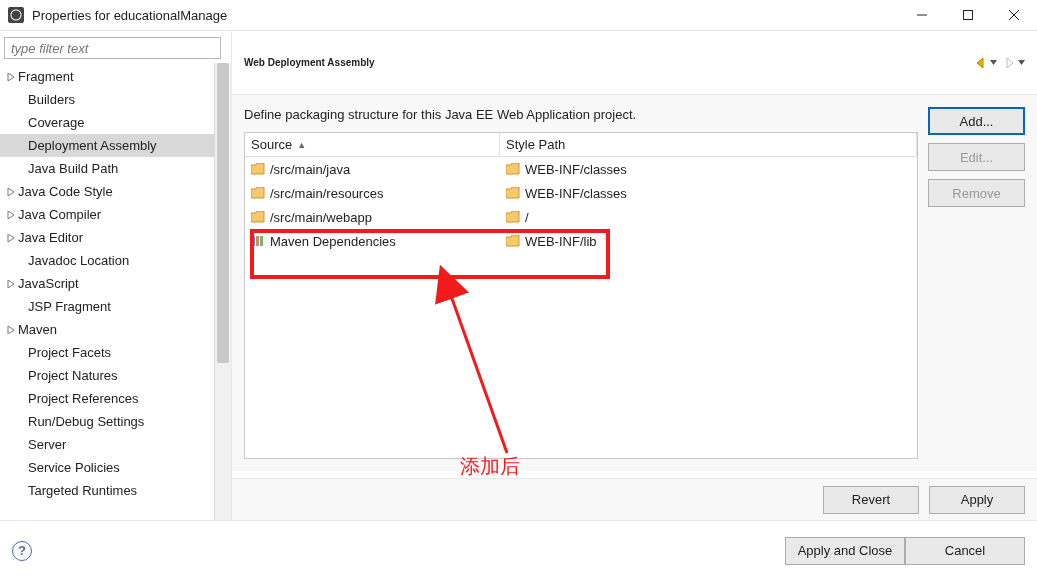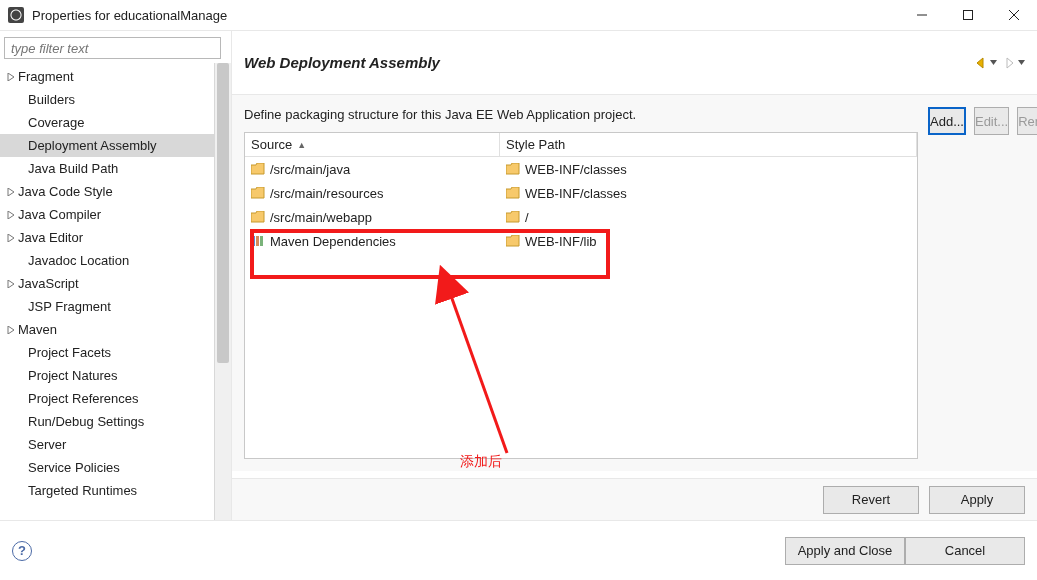--- a/index.html
+++ b/index.html
@@ -22,42 +22,42 @@
   .scrollbar-v .thumb { position: absolute; left: 2px; right: 2px; top: 0; height: 300px; background: #c8c8c8; border-radius: 2px; }
   .tree { padding-top: 2px; }
   .tree-row { height: 23px; display: flex; align-items: center; padding-left: 4px; cursor: default; }
   .tree-row.selected { background: #d8d8d8; }
   .tree-row .chev { width: 14px; display: inline-flex; justify-content: center; color: #666; }
   .tree-row .spacer { width: 14px; display: inline-block; }
 
   
   .right { flex: 1; display: flex; flex-direction: column; }
   .hdr { height: 64px; background: #fff; border-bottom: 1px solid #e8e8e8; display: flex; align-items: center; padding: 0 12px; }
-  .hdr h1 { font-size: 15px; font-weight: 700; flex: 1; font-style: italic; }
+  .hdr h1 { font-size: 10px; font-weight: 700; flex: 1; }
   .hdr .arrows { display: flex; gap: 6px; align-items: center; }
   .hdr .arrow-btn { display: flex; align-items: center; gap: 1px; }
 
   .panel-body { flex: 1; padding: 12px; display: flex; gap: 10px; background: #f8f8f8; position: relative; }
   .panel-left { flex: 1; display: flex; flex-direction: column; }
   .panel-left p.desc { margin-bottom: 10px; }
   .table { flex: 1; border: 1px solid #c8c8c8; background: #fff; position: relative; }
   .table-header, .table-row { display: flex; height: 24px; align-items: center; }
   .table-header { border-bottom: 1px solid #e0e0e0; background: #fff; }
   .table-header .col { border-right: 1px solid #e0e0e0; }
   .col { padding: 0 6px; display: flex; align-items: center; gap: 5px; height: 100%; }
   .col.c1 { width: 255px; }
   .col.c2 { flex: 1; }
   .sort-caret { font-size: 9px; color: #666; }
   .folder-icon { width: 14px; height: 12px; display:inline-flex; }
   .lib-icon { width: 14px; height: 12px; display:inline-flex; }
   .annot-box { position: absolute; border: 4px solid #f21a1a; left: 5px; width: 360px; top: 96px; height: 50px; z-index: 5; pointer-events: none; }
-  .annot-text { position: absolute; left: 215px; top: 320px; color: #f21a1a; font-size: 14px; z-index: 5; pointer-events: none; }
+  .annot-text { position: absolute; left: 215px; top: 320px; color: #f21a1a; font-size: 20px; z-index: 5; pointer-events: none; }
   .annot-arrow { position: absolute; left: 0; top: 0; pointer-events: none; z-index: 5; }
 
-  .btn-col { width: 97px; display: flex; flex-direction: row; gap: 8px; }
+  .btn-col { width: 97px; display: flex; flex-direction: column; gap: 8px; }
   .btn { height: 28px; border: 1px solid #adadad; background: #e9e9e9; display: flex; align-items: center; justify-content: center; cursor: default; }
   .btn.primary { border: 2px solid #0a64c8; background: #e9e9e9; }
   .btn.disabled { color: #9a9a9a; }
 
   .panel-footer { height: 42px; border-top: 1px solid #e8e8e8; display: flex; justify-content: flex-end; align-items: center; gap: 10px; padding-right: 12px; background: #f8f8f8; margin-top: 7px; }
   .panel-footer .btn { width: 96px; }
 
   
   .bottombar { height: 60px; border-top: 1px solid #e8e8e8; display: flex; align-items: center; padding: 0 12px; background: #fff; }
   .help-icon { width: 20px; height: 20px; border: 1.5px solid #4b6aa6; border-radius: 50%; color: #4b6aa6; display: flex; align-items: center; justify-content: center; font-weight: 700; font-size: 13px; }

